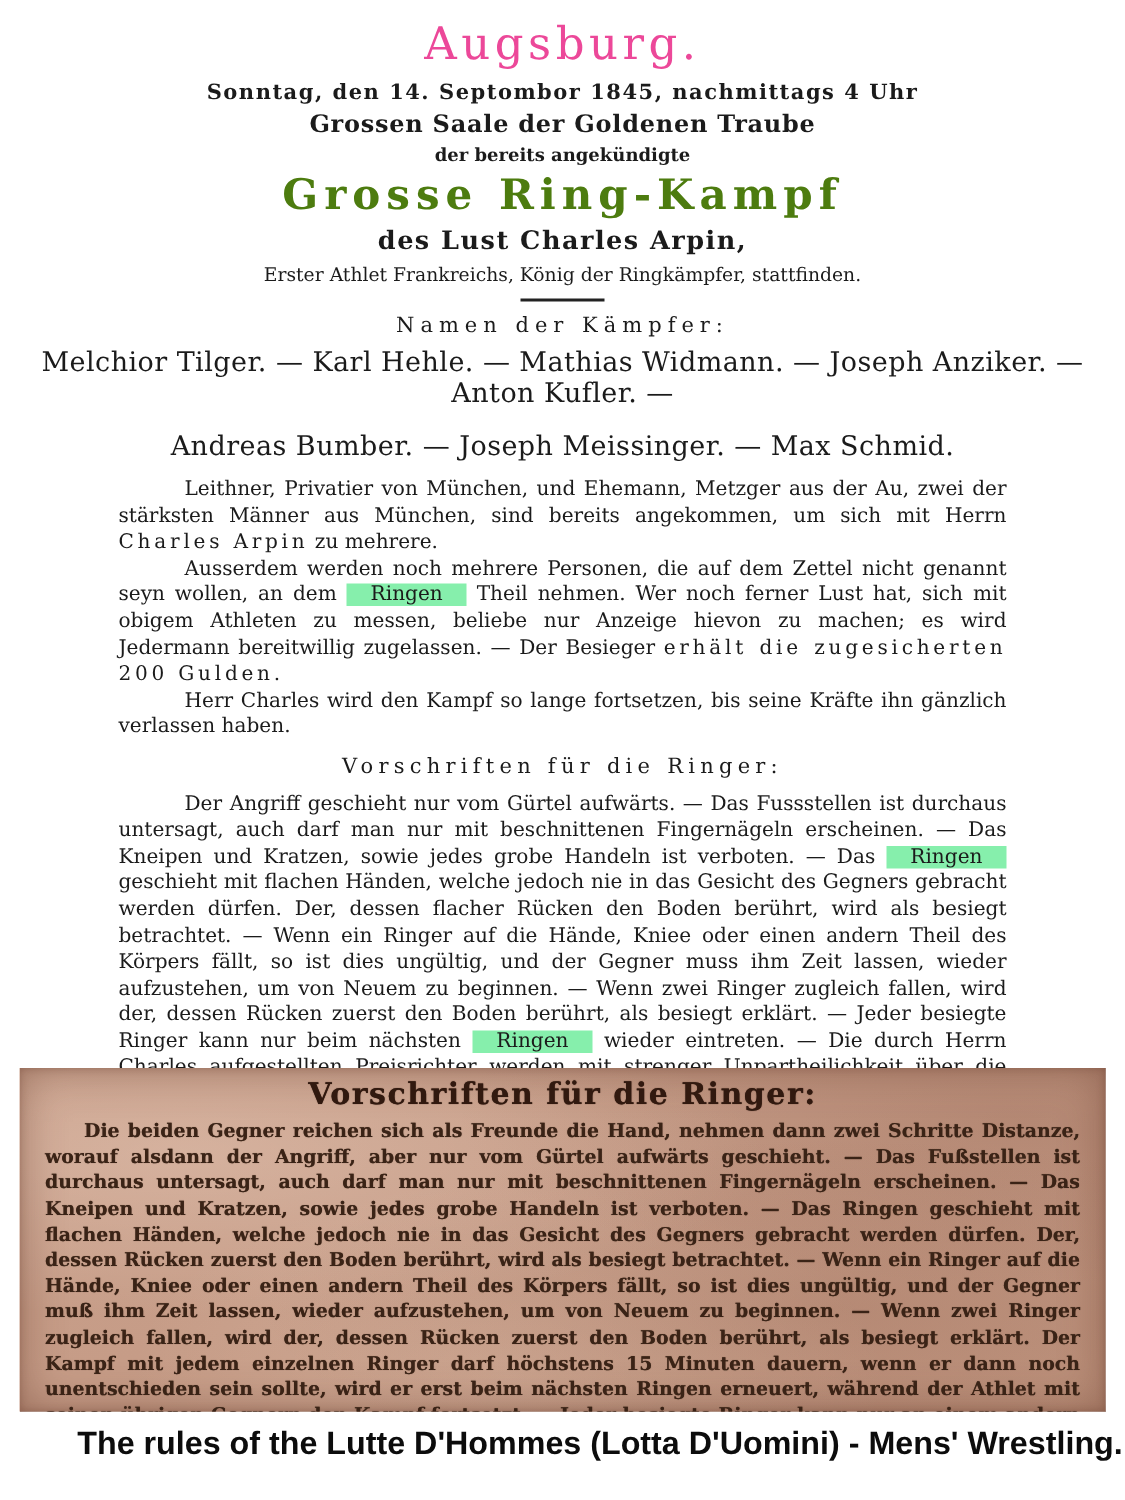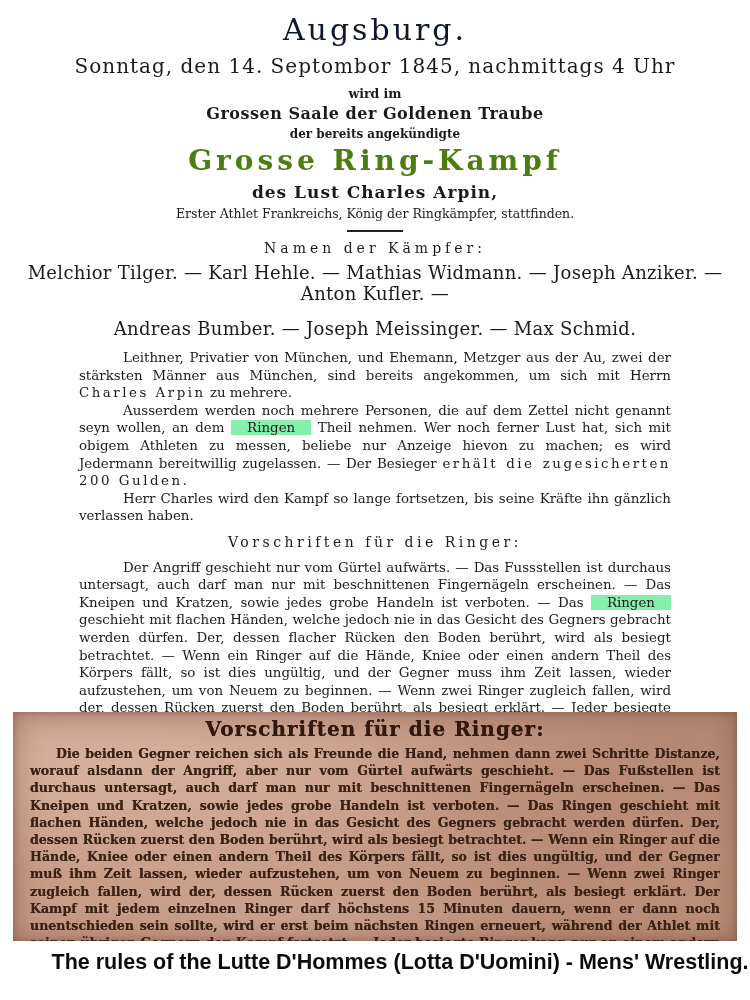--- a/index.html
+++ b/index.html
@@ -1,23 +1,23 @@
 <!DOCTYPE html>
 <html><head>
 <meta charset="utf-8">
 <style>
   html,body{margin:0;padding:0;}
   body{
     width:750px;height:1000px;position:relative;background:#ffffff;
     font-family:"DejaVu Serif", serif;color:#1b1b1b;overflow:hidden;
   }
   .poster{position:absolute;top:0;left:0;width:750px;text-align:center;}
-  .city{font-size:30px;letter-spacing:3px;margin-top:12px;color:#0f172a;}
+  .city{font-size:30px;letter-spacing:3px;margin-top:12px;color:#ec4899;}
   .permission{font-size:12px;font-weight:bold;margin-top:5px;letter-spacing:0.5px;}
-  .dateline{font-size:20px;font-weight:normal;margin-top:7px;letter-spacing:1px;}
+  .dateline{font-size:14px;font-weight:bold;margin-top:7px;letter-spacing:1px;}
   .wirdim{font-size:12.5px;font-weight:bold;margin-top:8px;}
   .venue{font-size:16px;font-weight:bold;margin-top:3px;letter-spacing:0.5px;}
   .announced{font-size:12px;font-weight:bold;margin-top:4px;}
   .bigtitle{font-size:28px;font-weight:bold;letter-spacing:4px;margin-top:3px;color:#4d7c0f;}
   .subtitle{font-size:17px;font-weight:bold;margin-top:5px;letter-spacing:1px;}
   .credentials{font-size:12.5px;margin-top:4px;}
   .divider{border:none;border-top:2px solid #222;width:56px;margin:9px auto 0 auto;}
   .divider2{border:none;border-top:1.5px solid #222;width:96px;margin:10px auto 0 auto;}
   .names-heading{font-size:14px;letter-spacing:4px;margin-top:8px;}
   .names{font-size:18px;margin-top:6px;letter-spacing:0.3px;}
@@ -58,21 +58,20 @@
     position:absolute;top:950px;left:0;width:750px;text-align:center;
     font-family:"Liberation Sans", sans-serif;font-weight:bold;font-size:21.5px;color:#0c0c0c;margin-left:25px;
   }
 </style>
 </head>
 <body>
 
 <div class="poster">
   <div class="city">Augsburg.</div>
   <div class="dateline">Sonntag, den 14. Septombor 1845, nachmittags 4 Uhr</div>
-  <div class="wirdim">wird im</div>
   <div class="venue">Grossen Saale der Goldenen Traube</div>
   <div class="announced">der bereits angekündigte</div>
   <div class="bigtitle">Grosse Ring-Kampf</div>
   <div class="subtitle">des Lust Charles Arpin,</div>
   <div class="credentials">Erster Athlet Frankreichs, König der Ringkämpfer, stattfinden.</div>
   <hr class="divider">
   <div class="names-heading">Namen der Kämpfer:</div>
   <div class="names">Melchior Tilger. — Karl Hehle. — Mathias Widmann. — Joseph Anziker. — Anton Kufler. —</div>
   <div class="names">Andreas Bumber. — Joseph Meissinger. — Max Schmid.</div>
 

